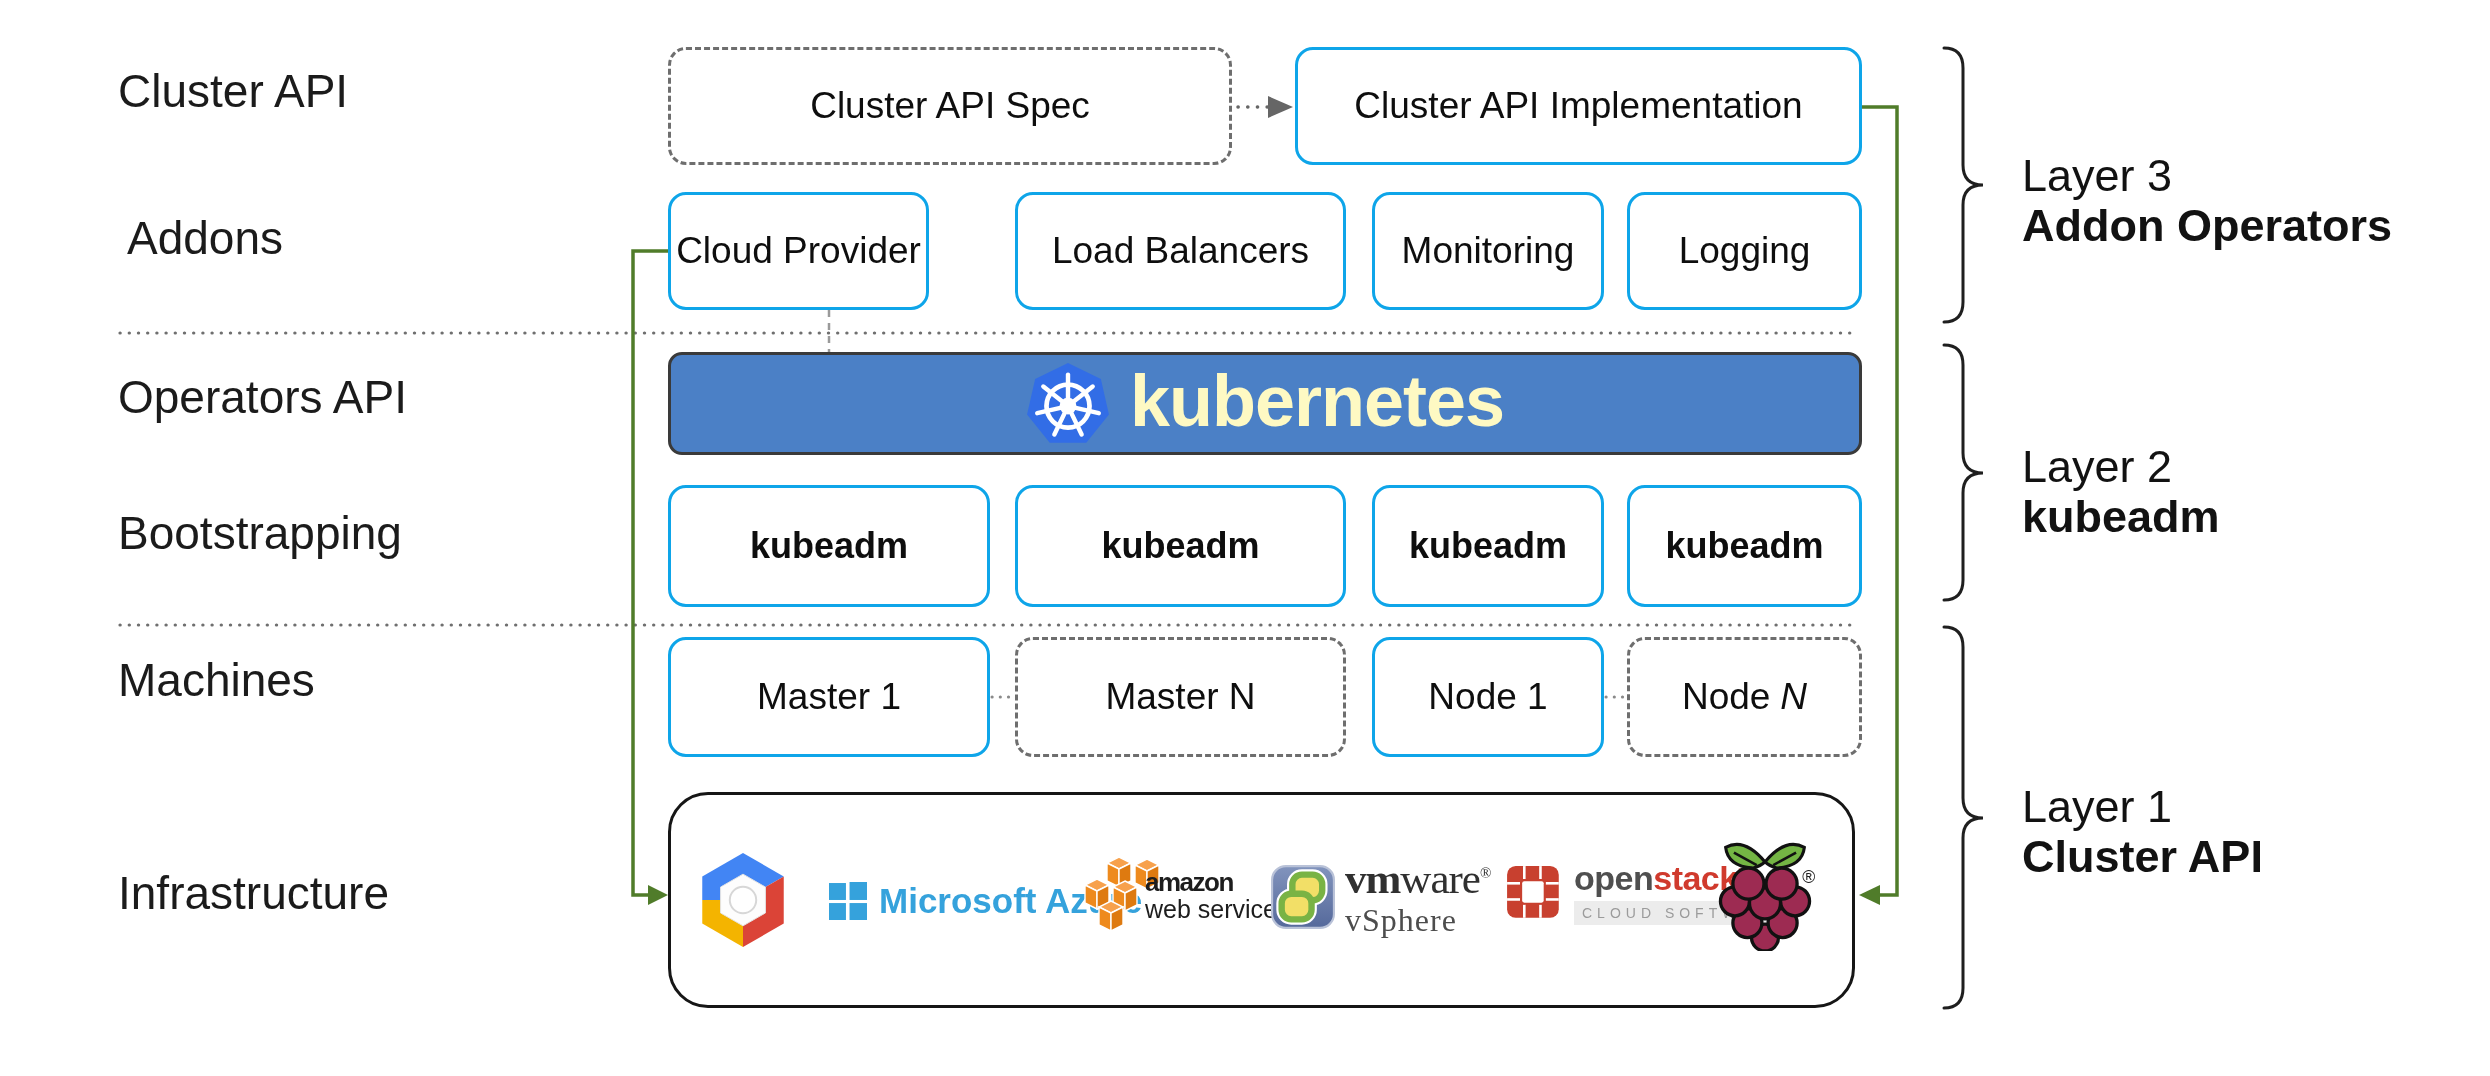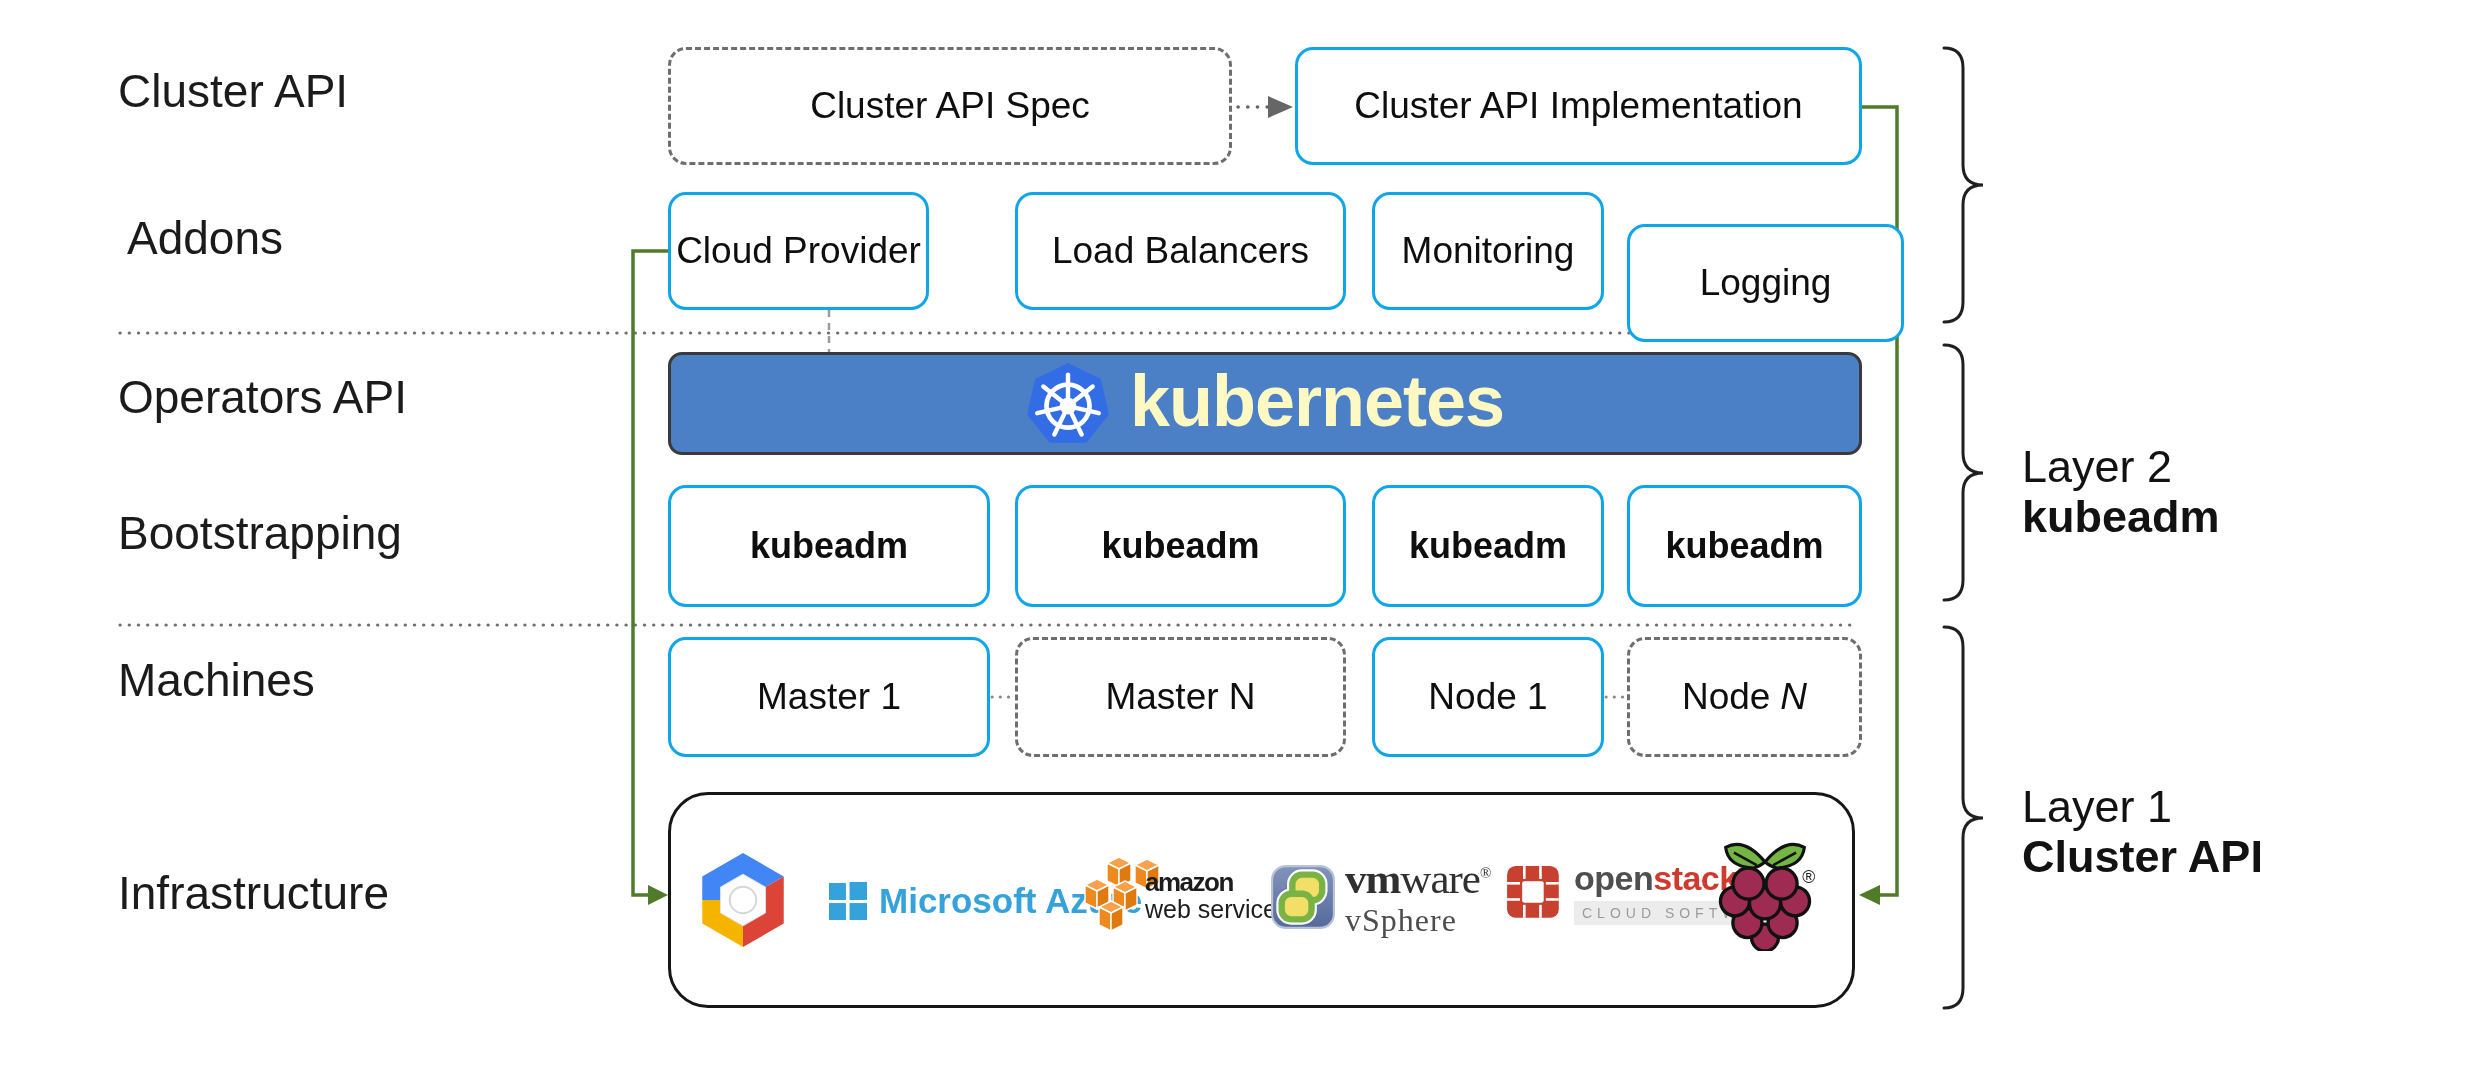--- a/index.html
+++ b/index.html
@@ -77,21 +77,21 @@
   <div class="rowlabel" style="left:118px;top:533px">Bootstrapping</div>
   <div class="rowlabel" style="left:118px;top:680px">Machines</div>
   <div class="rowlabel" style="left:118px;top:893px">Infrastructure</div>
 
   <div class="box dashed" style="left:668px;top:47px;width:564px;height:118px;">Cluster API Spec</div>
   <div class="box" style="left:1295px;top:47px;width:567px;height:118px;">Cluster API Implementation</div>
 
   <div class="box" style="left:668px;top:192px;width:261px;height:118px;">Cloud Provider</div>
   <div class="box" style="left:1015px;top:192px;width:331px;height:118px;">Load Balancers</div>
   <div class="box" style="left:1372px;top:192px;width:232px;height:118px;">Monitoring</div>
-  <div class="box" style="left:1627px;top:192px;width:277px;height:118px;margin-top:32px;">Logging</div>
+  <div class="box" style="left:1627px;top:192px;width:235px;height:118px;">Logging</div>
 
   <div class="banner">
     <svg width="84" height="82" viewBox="0 0 80 78">
       <polygon points="40,0 71.3,15.1 79,48.9 57.4,76 22.6,76 1,48.9 8.7,15.1" fill="#326de6"></polygon>
       <g stroke="#ffffff" stroke-width="4.2" stroke-linecap="round">
         <line x1="40" y1="41" x2="40" y2="11"></line>
         <line x1="40" y1="41" x2="63.5" y2="22.3"></line>
         <line x1="40" y1="41" x2="69.3" y2="47.7"></line>
         <line x1="40" y1="41" x2="53" y2="68.1"></line>
         <line x1="40" y1="41" x2="27" y2="68.1"></line>
@@ -230,20 +230,24 @@
             <circle cx="79" cy="64" r="14"></circle>
           <circle cx="50" cy="66" r="15"></circle>
           <circle cx="34" cy="47" r="15"></circle>
             <circle cx="66" cy="47" r="15"></circle>
         </g>
         <text x="86" y="46" font-size="17" fill="#222">®</text>
       </svg>
     </div>
   </div>
 
+  <div class="layerlabel" style="top:151px;">
+    <div class="l1">Layer 3</div>
+    <div class="l2">Addon Operators</div>
+  </div>
   <div class="layerlabel" style="top:442px;">
     <div class="l1">Layer 2</div>
     <div class="l2">kubeadm</div>
   </div>
   <div class="layerlabel" style="top:782px;">
     <div class="l1">Layer 1</div>
     <div class="l2">Cluster API</div>
   </div>
 
 </div>

